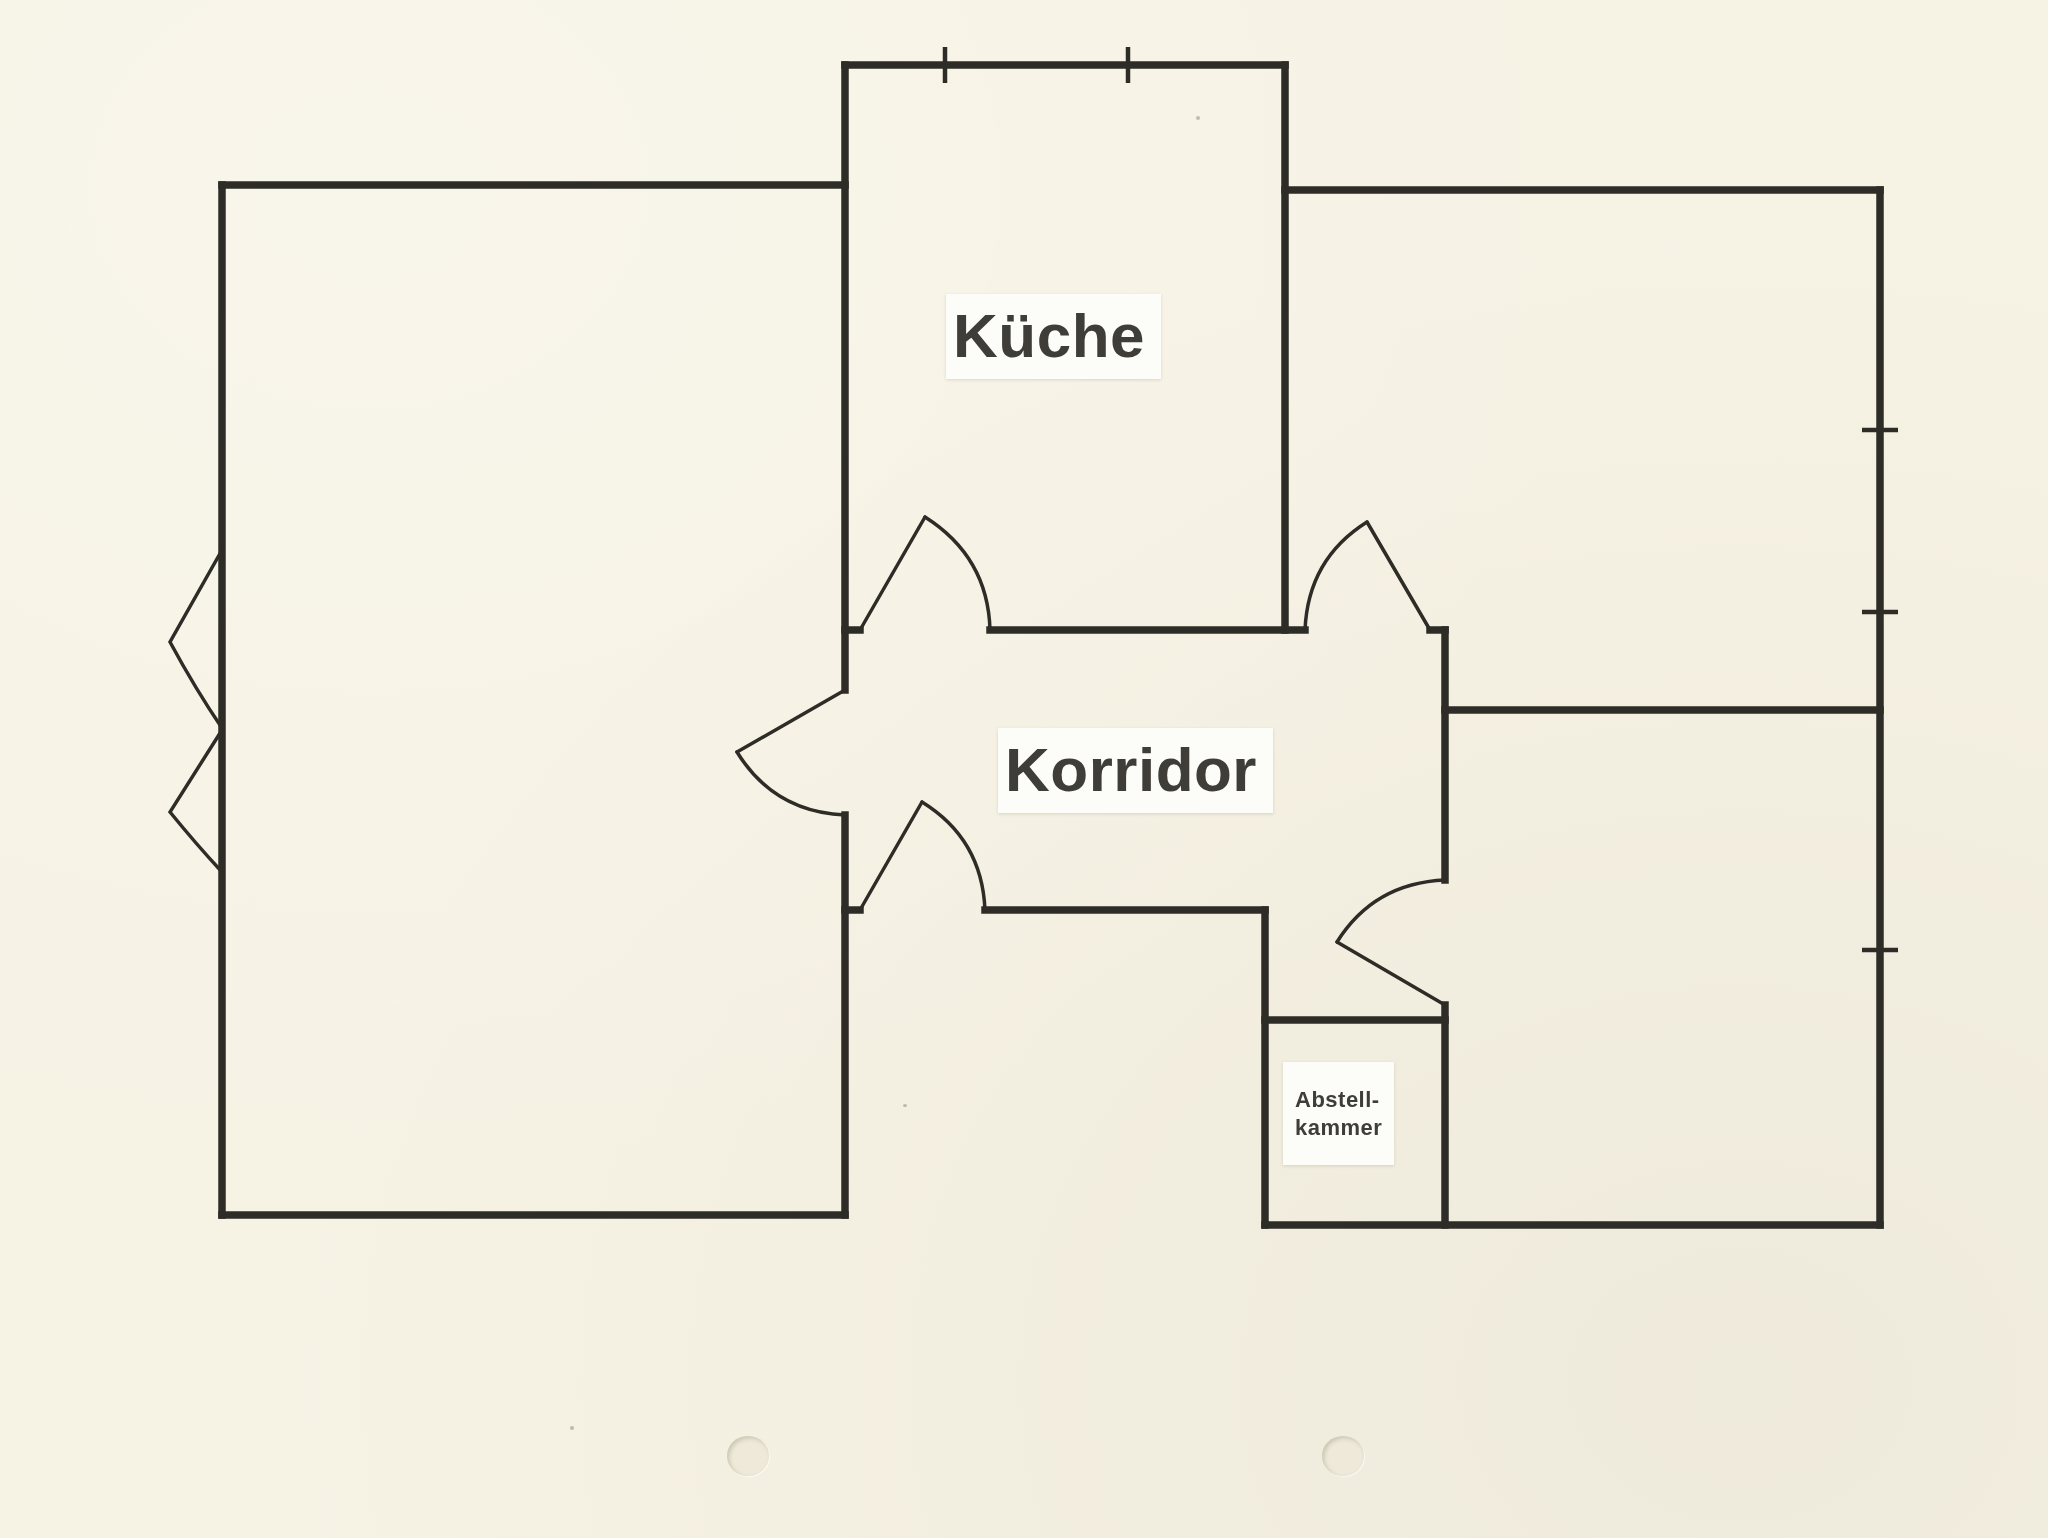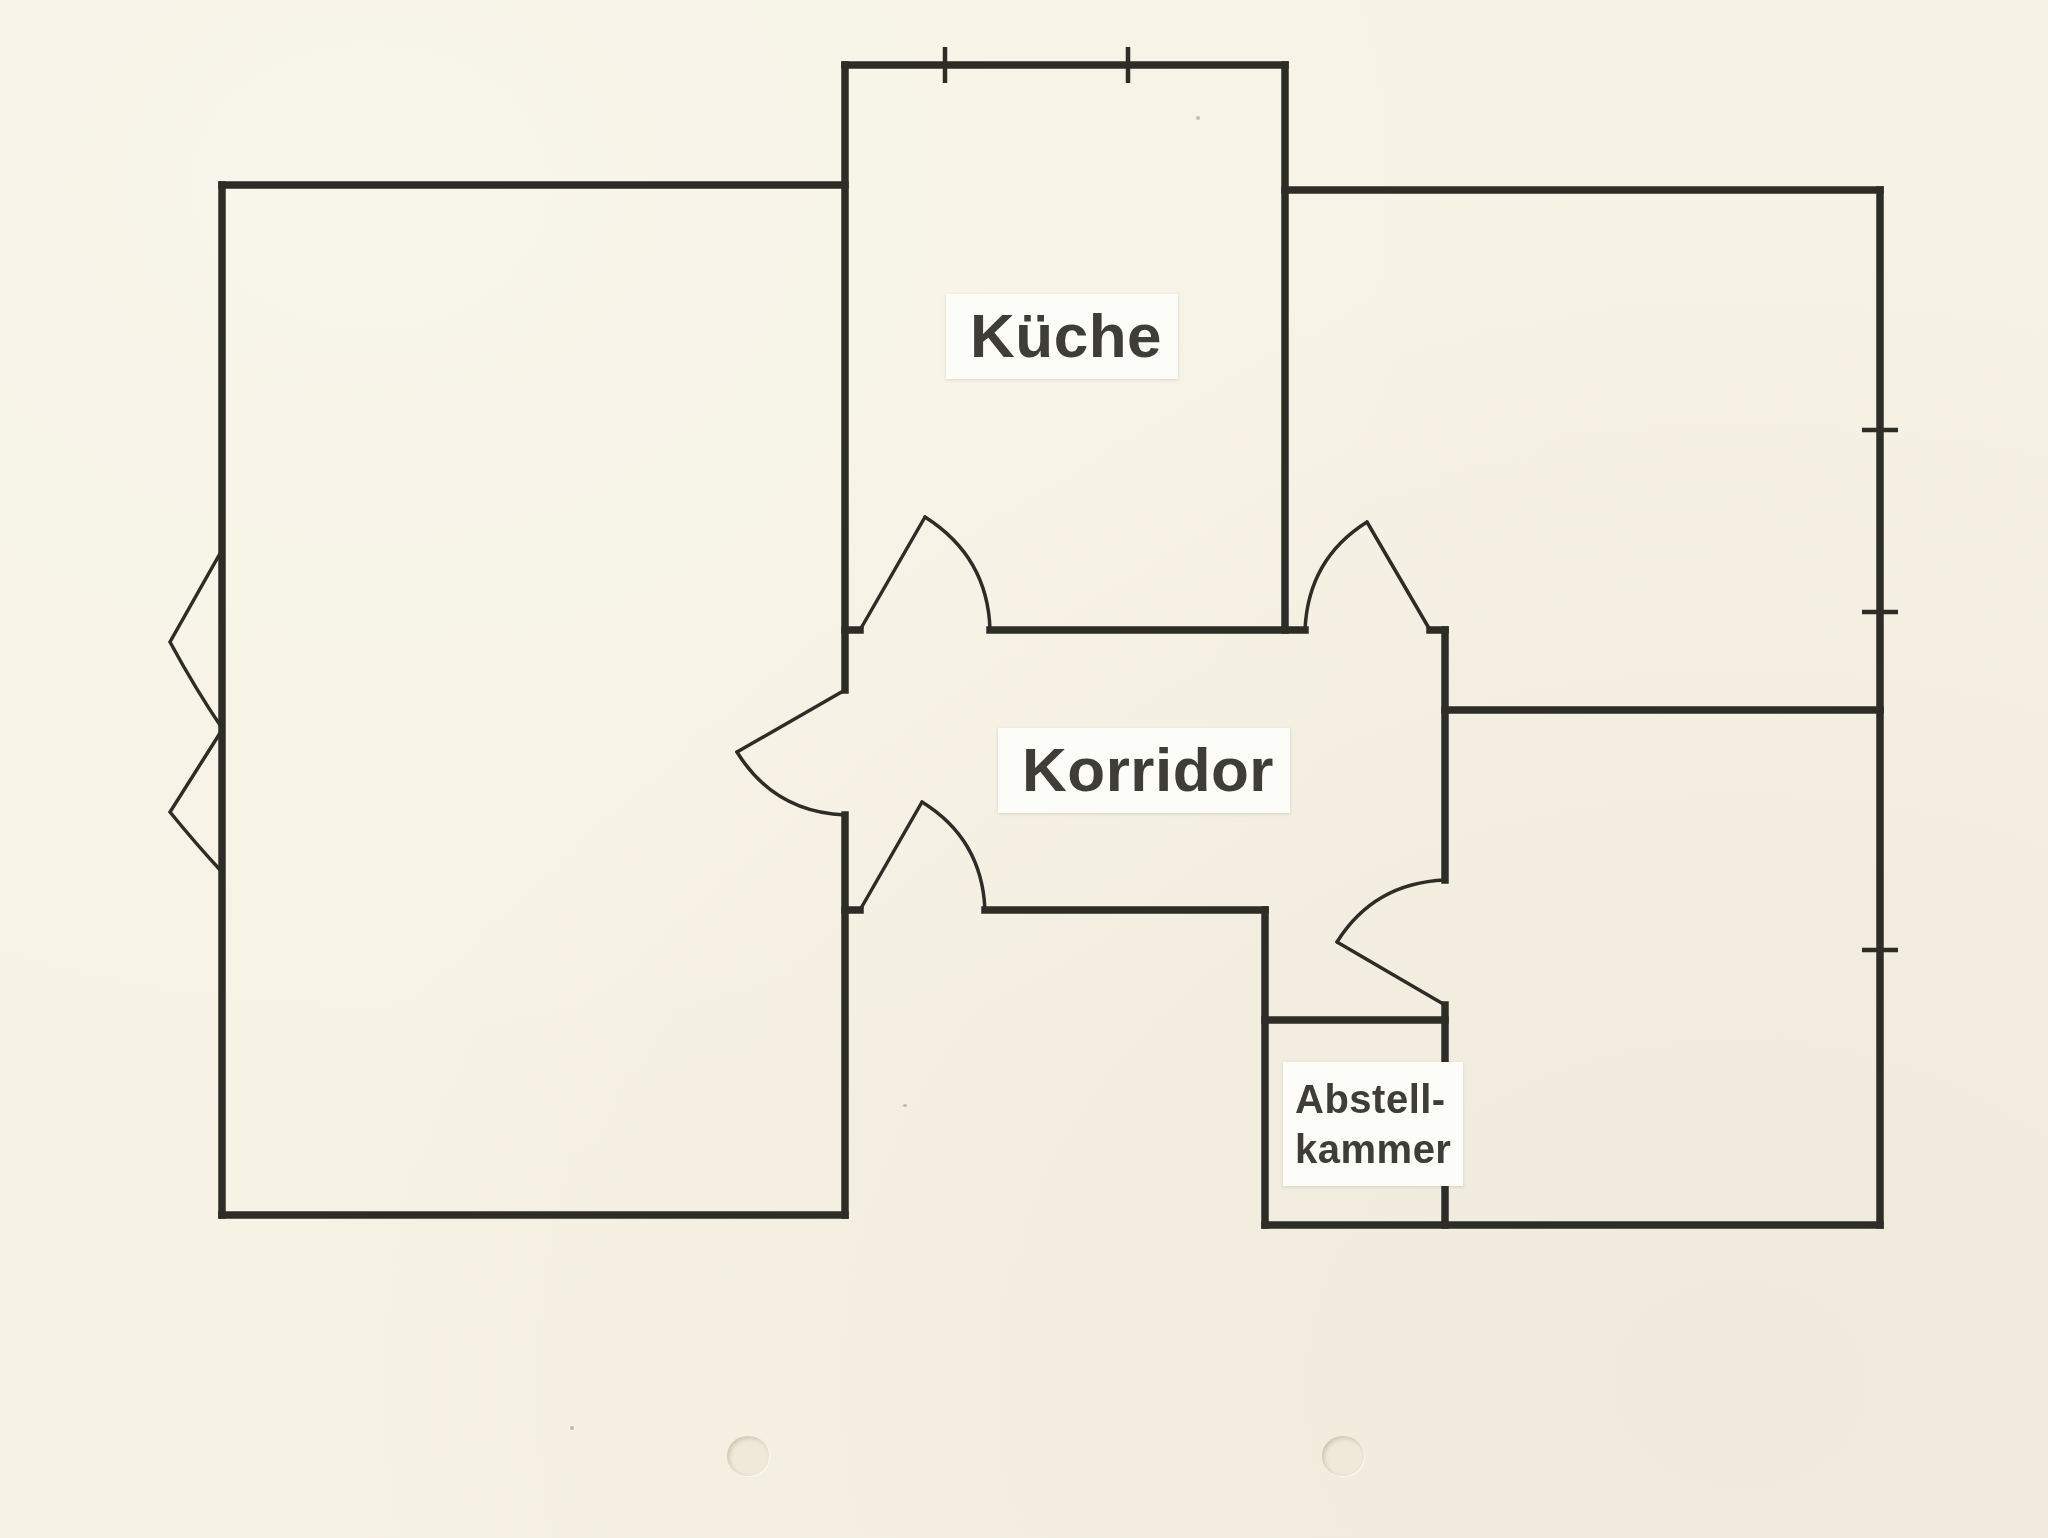--- a/index.html
+++ b/index.html
@@ -62,29 +62,29 @@
     stroke-width: 4.5;
     fill: none;
     stroke-linecap: butt;
   }
   .room-label {
     position: absolute;
     background: var(--label-bg);
     color: var(--label-fg);
     font-weight: bold;
     white-space: nowrap;
-    padding: 6px 16px 8px 24px;
+    padding: 6px 16px 8px 7px;
     box-shadow: 0 1px 3px rgba(90,80,50,0.18);
     letter-spacing: 0.5px;
   }
   .room-label.large { font-size: 62px; }
   .room-label.small {
-    font-size: 40px;
+    font-size: 22px;
     line-height: 1.25;
-    padding: 12px 12px;
+    padding: 24px 12px;
     white-space: normal;
   }
   .room-label.small span { display: block; }
   .punch-hole {
     position: absolute;
     width: 42px;
     height: 40px;
     border-radius: 50%;
     background: #eee9d9;
     box-shadow: inset 2px 2px 4px rgba(100,90,60,0.25), 1px 1px 1px rgba(255,255,255,0.6);

